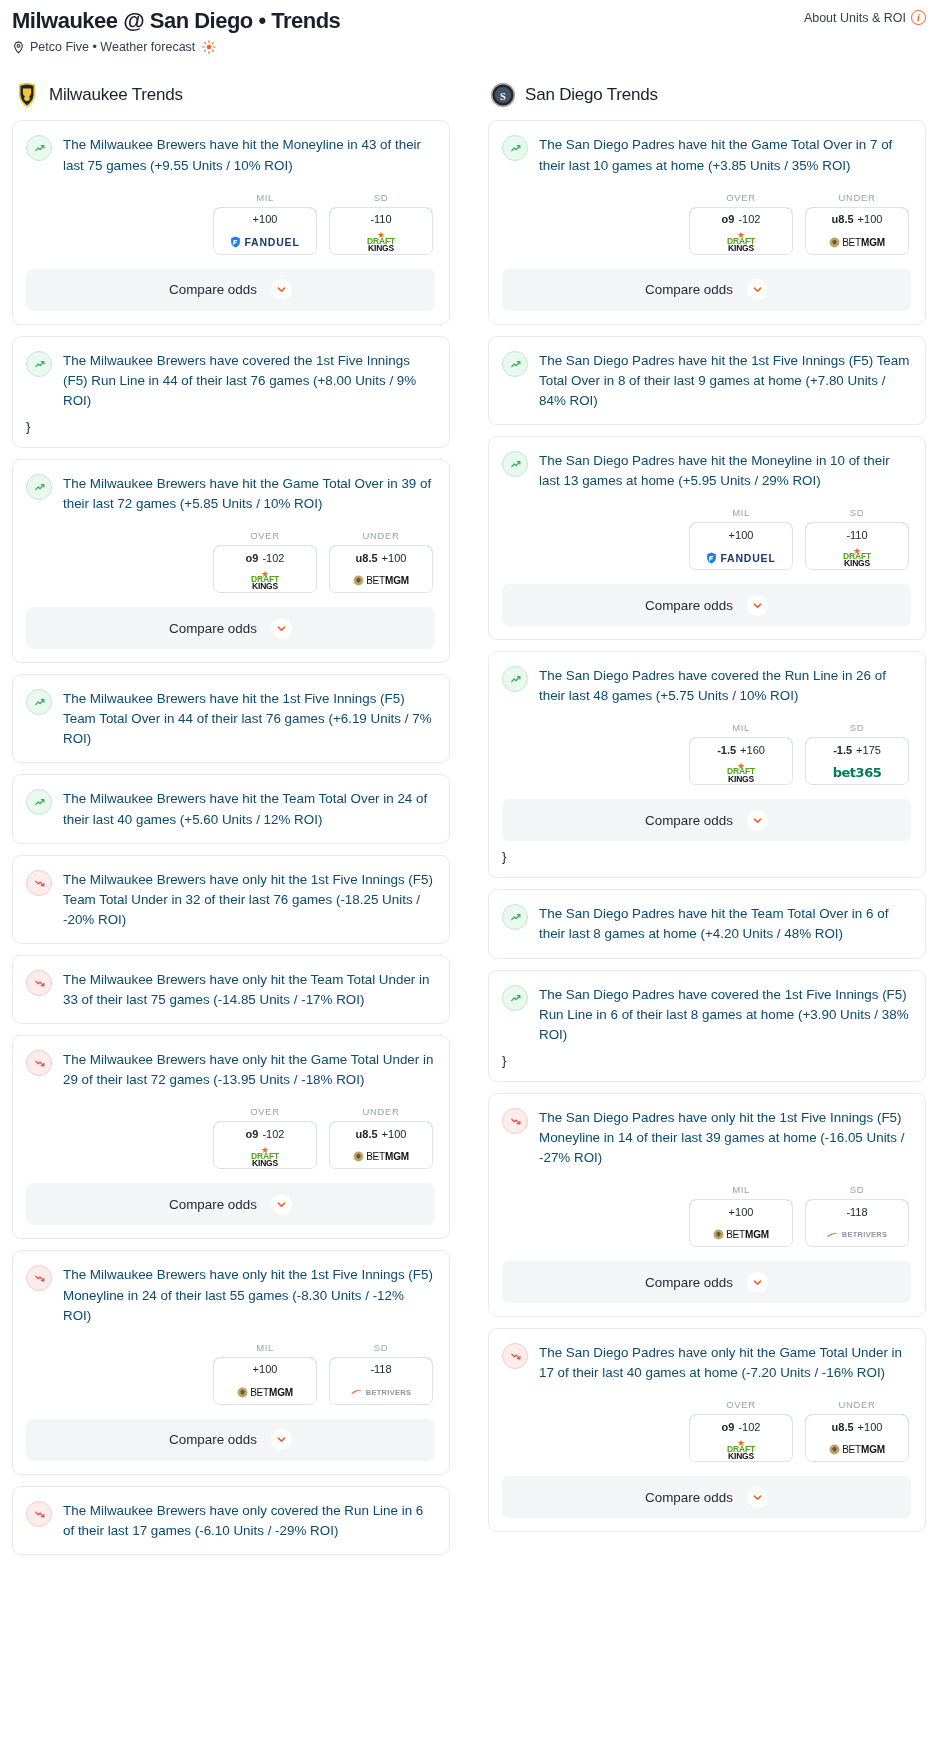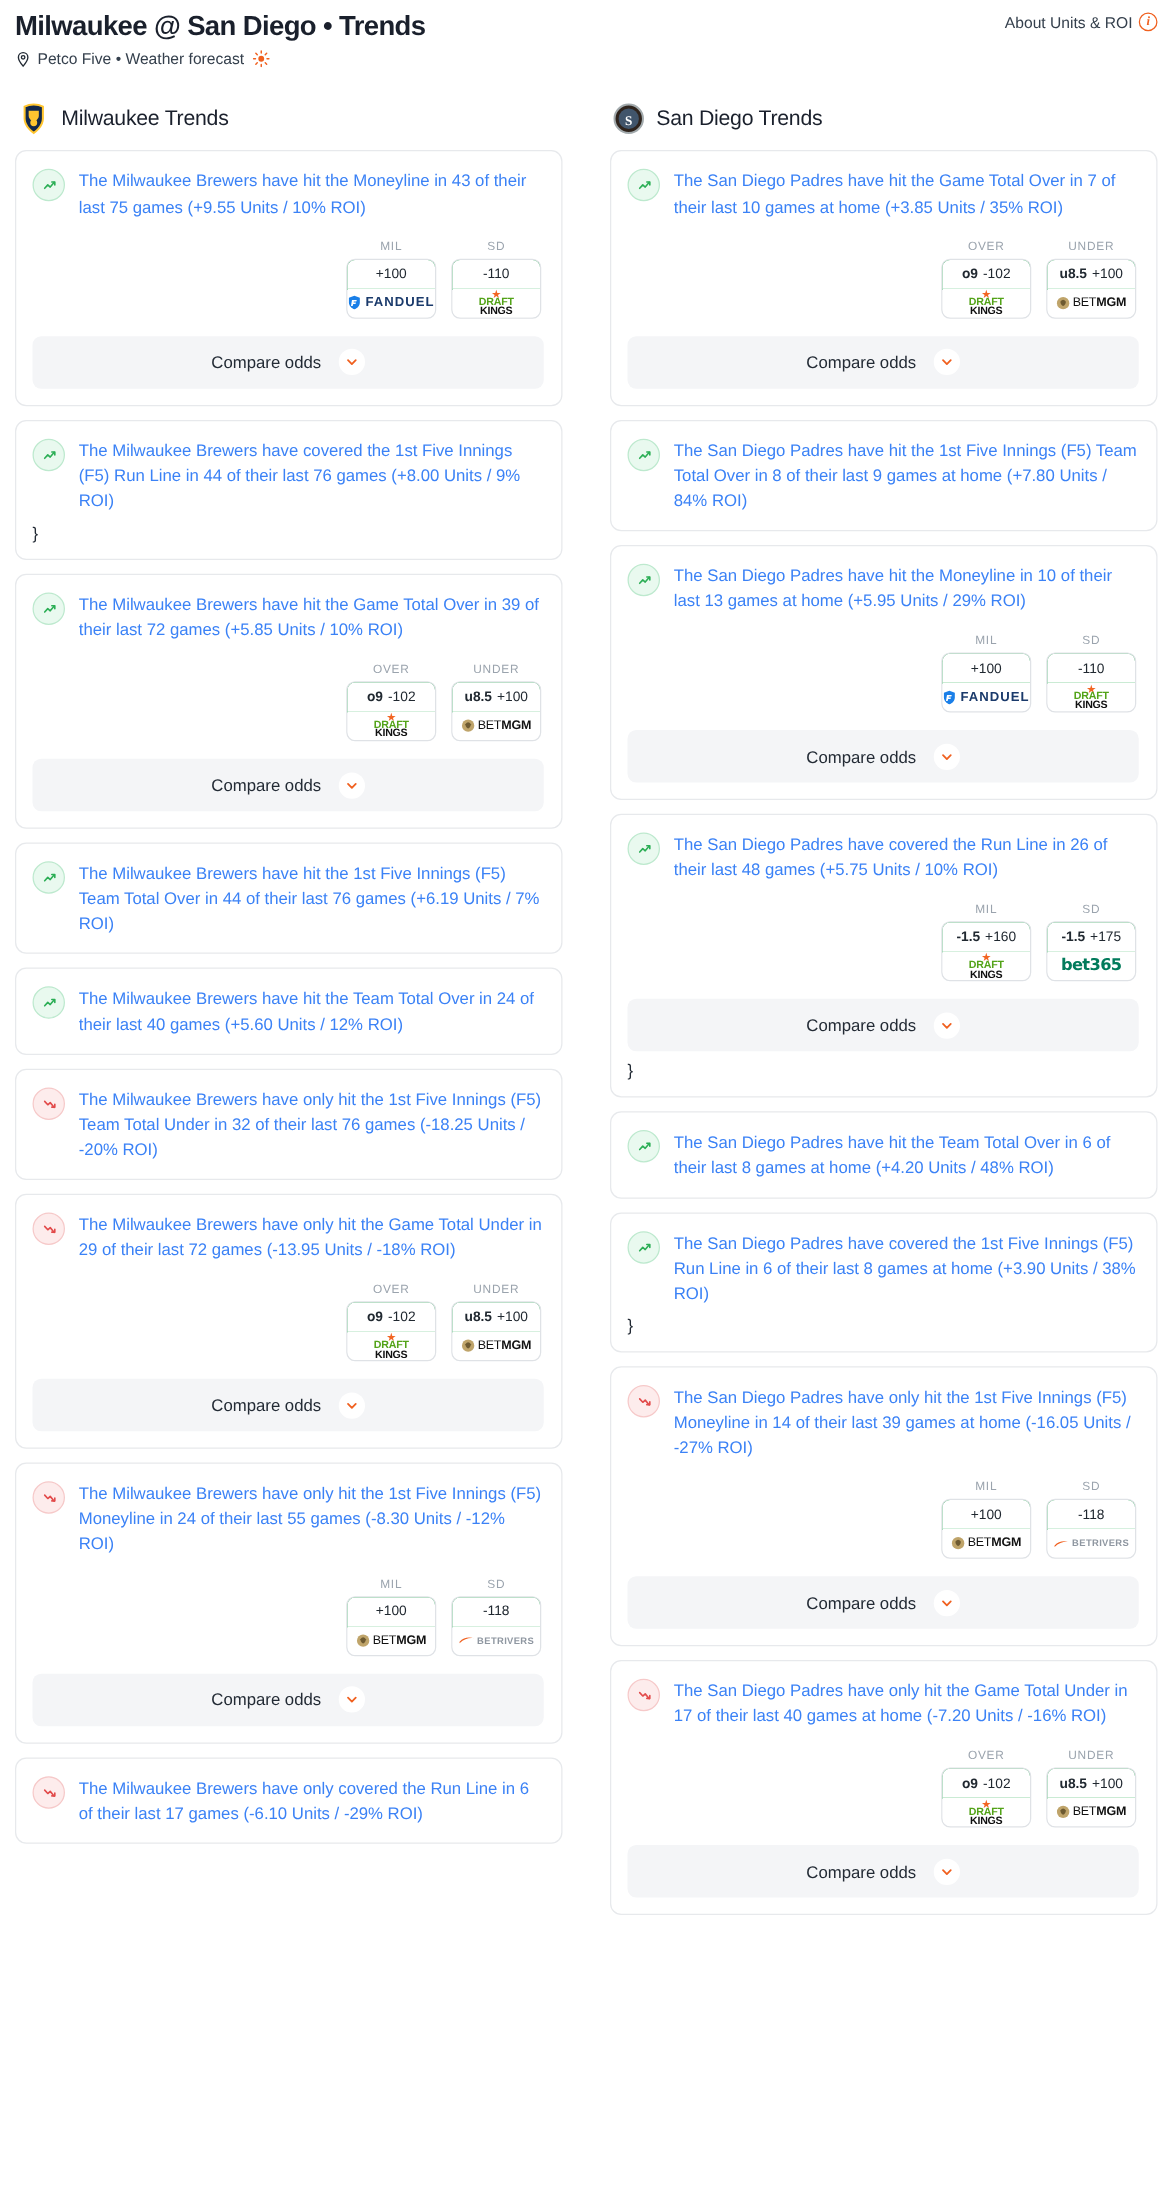--- a/index.html
+++ b/index.html
@@ -70,31 +70,31 @@
   .badge {
     width: 26px; height: 26px; border-radius: 50%;
     flex: none; margin-top: 1px;
     display: flex; align-items: center; justify-content: center;
   }
   .badge.up { background: #e9f9ef; border: 1px solid #bde9ce; }
   .badge.down { background: #fdecec; border: 1px solid #f6c9c9; }
   .trend-text {
     font-size: 13.4px;
     line-height: 1.50;
-    color: #3b82f6;
+    color: #0c4a6e;
     padding-top: 1px;
   }
   .brace { font-size: 13.4px; color: #232b35; margin-top: 8px; }
 
   
   .odds-row {
     display: flex; justify-content: flex-end; gap: 12px;
     margin-top: 16px; padding-right: 2px;
   }
-  .odds-cell { width: 72px; }
+  .odds-cell { width: 104px; }
   .odds-label {
     text-align: center;
     font-size: 9.5px;
     letter-spacing: 0.6px;
     color: #9aa3ad;
     margin-bottom: 4px;
   }
   .odds-box {
     border: 1px solid #dfe2e6;
     border-radius: 7px;
@@ -345,20 +345,31 @@
         </div>
       </div>
       <div class="card">
         <div class="card-top">
           <span class="badge down">
             <svg viewBox="0 0 20 18" width="15" height="14" fill="none" stroke="#e24a4a" stroke-width="1.7" stroke-linecap="round" stroke-linejoin="round">
               <path d="M5 6.5l3.3 3.6 2.6-2.3 4.3 5.1"></path>
               <path d="M12.6 12.6h3.2V9.5" fill="none" stroke="#e24a4a" stroke-width="1.7" stroke-linecap="round"></path>
             </svg>
           </span>
+          <span class="trend-text">The Milwaukee Brewers have only hit the Team Total Under in 33 of their last 75 games (-14.85 Units / -17% ROI)</span>
+        </div>
+      </div>
+      <div class="card">
+        <div class="card-top">
+          <span class="badge down">
+            <svg viewBox="0 0 20 18" width="15" height="14" fill="none" stroke="#e24a4a" stroke-width="1.7" stroke-linecap="round" stroke-linejoin="round">
+              <path d="M5 6.5l3.3 3.6 2.6-2.3 4.3 5.1"></path>
+              <path d="M12.6 12.6h3.2V9.5" fill="none" stroke="#e24a4a" stroke-width="1.7" stroke-linecap="round"></path>
+            </svg>
+          </span>
           <span class="trend-text">The Milwaukee Brewers have only hit the Game Total Under in 29 of their last 72 games (-13.95 Units / -18% ROI)</span>
         </div>
         <div class="odds-row">
           <div class="odds-cell">
             <div class="odds-label">OVER</div>
             <div class="odds-box">
               <div class="odds-val">
                 <span class="pfx">o9</span>
                 <span>-102</span>
               </div>

